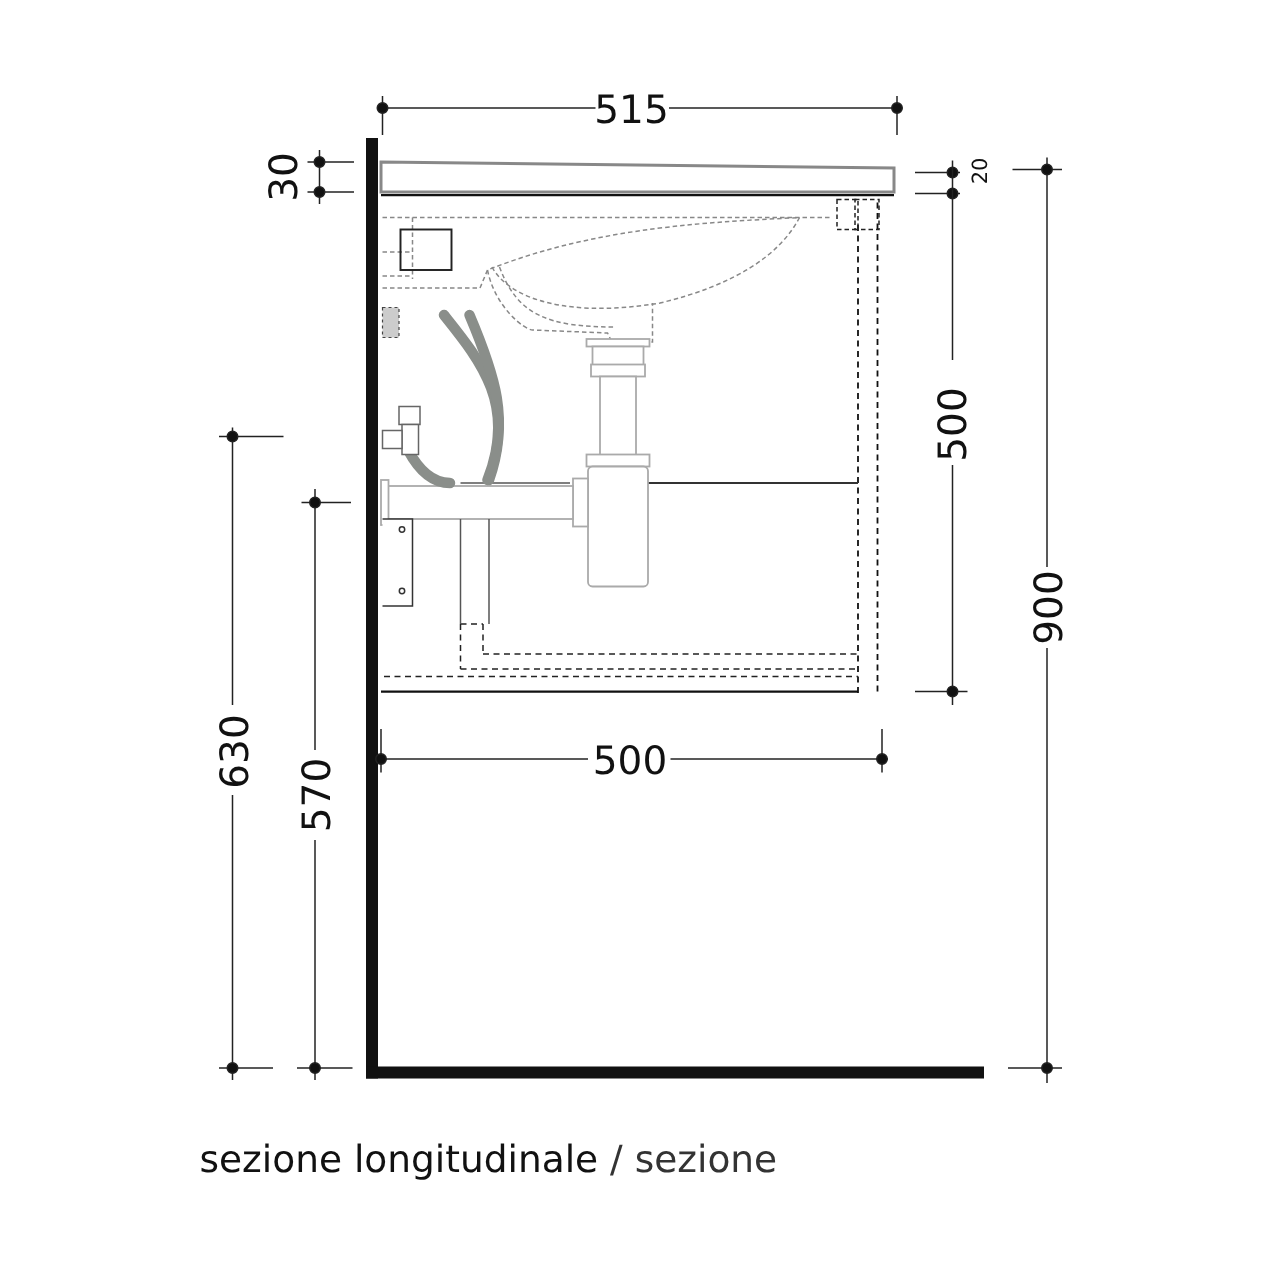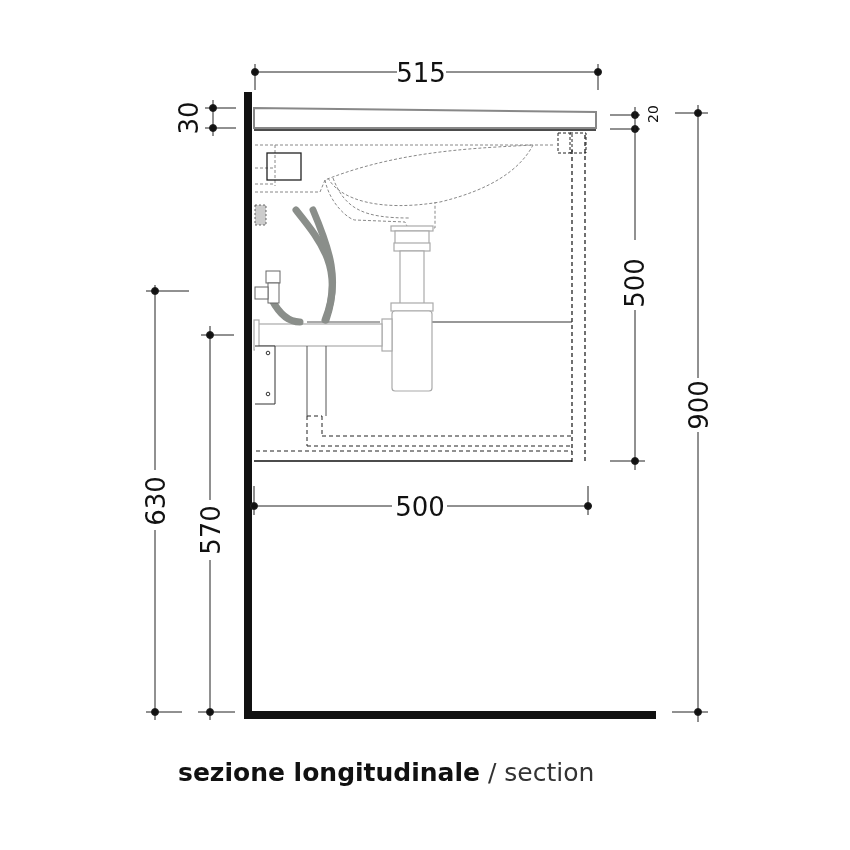--- a/index.html
+++ b/index.html
@@ -1,21 +1,21 @@
 <!DOCTYPE html>
 <html><head>
   <meta charset="utf-8">
   <style>
     html, body { margin: 0; padding: 0; background: #ffffff; }
     body { width: 850px; height: 850px; position: relative; overflow: hidden; font-family: "DejaVu Sans", sans-serif; }
     #drawing { position: absolute; left: 0; top: 0; width: 850px; height: 850px; }
     .dim-text { font-family: "DejaVu Sans", sans-serif; font-size: 26px; fill: #111; }
     .dim-small { font-family: "DejaVu Sans", sans-serif; font-size: 14px; fill: #111; }
     .caption { position: absolute; left: 133px; top: 758px; font-size: 25px; color: #111; white-space: nowrap; }
-    .caption .bold { font-weight: bold; margin-left: 45px; }
+    .caption .bold { font-weight: normal; }
     .caption .light { color: #333; font-weight: normal; }
   </style>
 </head>
 <body>
 
 <svg id="drawing" viewBox="0 0 850 850" xmlns="http://www.w3.org/2000/svg">
 
   <g>
     <rect x="244" y="92" width="8" height="627" fill="#111"></rect>
     <rect x="244" y="711" width="412" height="8" fill="#111"></rect>
@@ -151,14 +151,14 @@
   <text class="dim-text" x="420" y="516" text-anchor="middle">500</text>
   <text class="dim-text" transform="translate(198,118) rotate(-90)" text-anchor="middle">30</text>
   <text class="dim-small" transform="translate(658,114) rotate(-90)" text-anchor="middle">20</text>
   <text class="dim-text" transform="translate(644,283) rotate(-90)" text-anchor="middle">500</text>
   <text class="dim-text" transform="translate(708,405) rotate(-90)" text-anchor="middle">900</text>
   <text class="dim-text" transform="translate(165,501) rotate(-90)" text-anchor="middle">630</text>
   <text class="dim-text" transform="translate(220,530) rotate(-90)" text-anchor="middle">570</text>
 </svg>
 
 <div class="caption">
-  <span class="bold">sezione longitudinale</span><span class="light"> / </span><span class="light">section</span>
+  <span class="bold">sezione longitudinale</span><span class="light"> / </span><span class="light">sezione</span>
 </div>
 
 </body></html>

